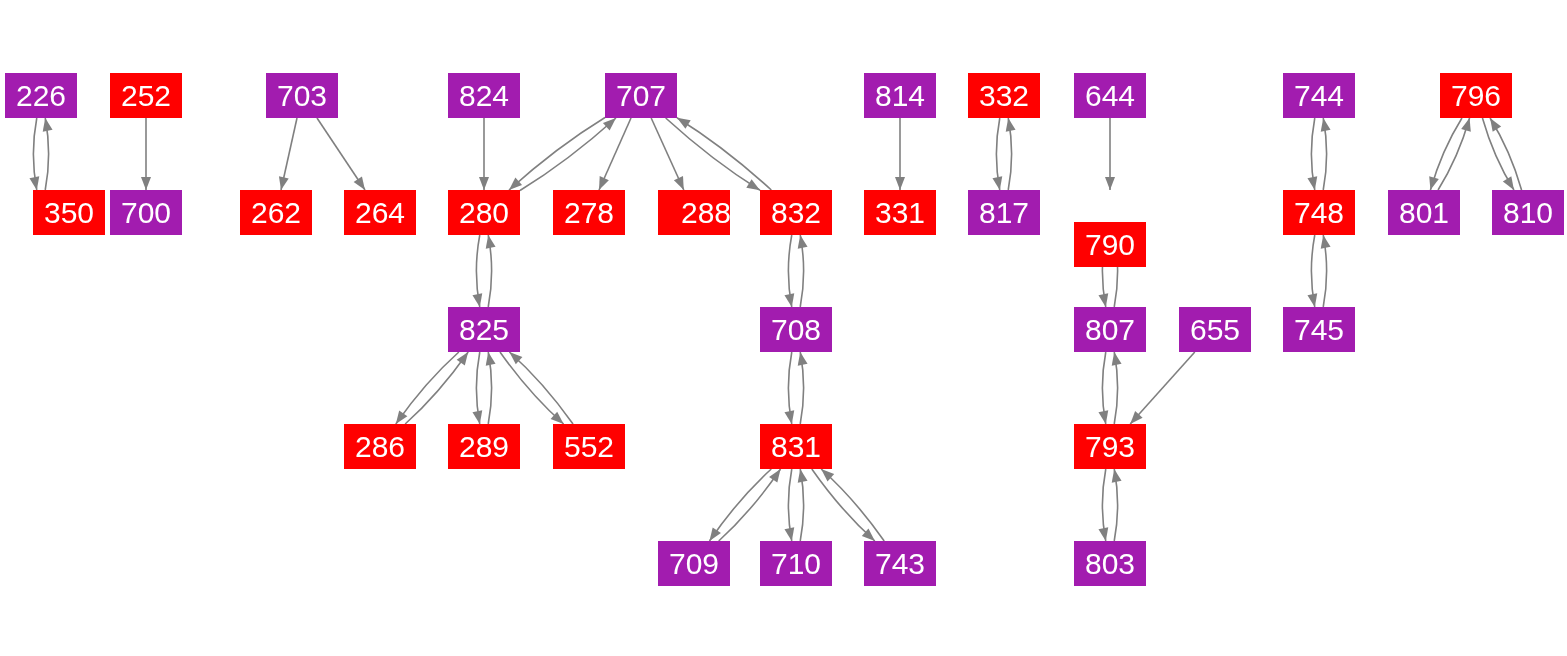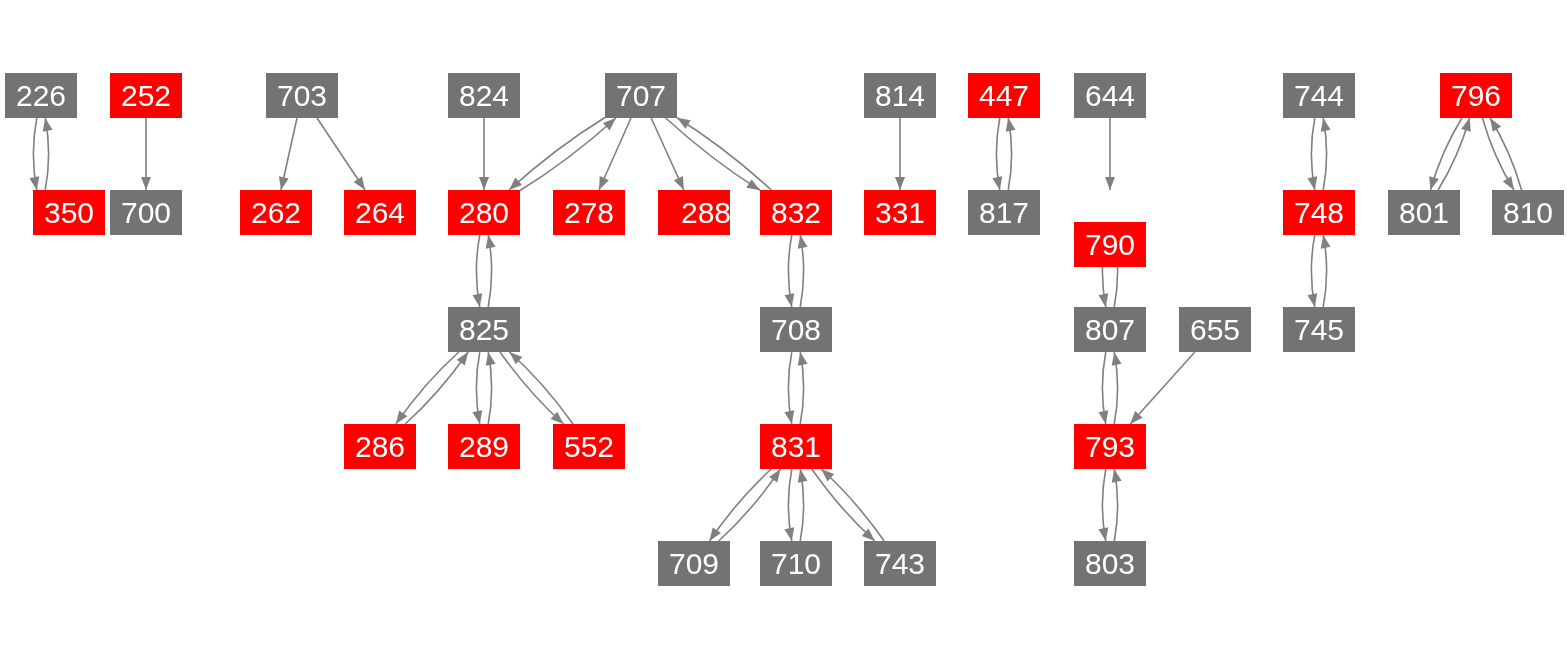--- a/index.html
+++ b/index.html
@@ -30,21 +30,21 @@
     align-items: center;
     justify-content: center;
     color: #ffffff;
     font-family: "Liberation Sans", sans-serif;
     font-size: 30px;
     line-height: 1;
     letter-spacing: 0px;
     box-sizing: border-box;
     user-select: none;
   }
-  .node.blue { background: #737373; }
+  .node.blue { background: #a21caf; }
   .node.red  { background: #ff0000; }
   .edge-path {
     fill: none;
     stroke: #808080;
     stroke-width: 1.6px;
   }
   .arrow-head {
     fill: #808080;
     stroke: none;
   }
@@ -153,21 +153,21 @@
       <path class="edge-path" d="M 1521.5652549721553 190 Q 1510.2243039375824 150.34475380551896 1490.040483093902 118"></path>
       <polygon class="arrow-head" points="1490.040483093902,118 1501.1645630360567,126.38181635688524 1492.6808510592382,131.67583478284328"></polygon>
     </svg>
   <div id="node-layer">
       <div class="node blue" style="left: 5px; top: 73px; width: 72px; height: 45px;">226</div>
       <div class="node red" style="left: 110px; top: 73px; width: 72px; height: 45px;">252</div>
       <div class="node blue" style="left: 266px; top: 73px; width: 72px; height: 45px;">703</div>
       <div class="node blue" style="left: 448px; top: 73px; width: 72px; height: 45px;">824</div>
       <div class="node blue" style="left: 605px; top: 73px; width: 72px; height: 45px;">707</div>
       <div class="node blue" style="left: 864px; top: 73px; width: 72px; height: 45px; text-align: center;">814</div>
-      <div class="node red" style="left: 968px; top: 73px; width: 72px; height: 45px;">447</div>
+      <div class="node red" style="left: 968px; top: 73px; width: 72px; height: 45px;">332</div>
       <div class="node blue" style="left: 1074px; top: 73px; width: 72px; height: 45px;">644</div>
       <div class="node blue" style="left: 1283px; top: 73px; width: 72px; height: 45px;">744</div>
       <div class="node red" style="left: 1440px; top: 73px; width: 72px; height: 45px;">796</div>
       <div class="node red" style="left: 5px; top: 190px; width: 72px; height: 45px; margin-left: 28px;">350</div>
       <div class="node blue" style="left: 110px; top: 190px; width: 72px; height: 45px;">700</div>
       <div class="node red" style="left: 240px; top: 190px; width: 72px; height: 45px;">262</div>
       <div class="node red" style="left: 344px; top: 190px; width: 72px; height: 45px;">264</div>
       <div class="node red" style="left: 448px; top: 190px; width: 72px; height: 45px;">280</div>
       <div class="node red" style="left: 553px; top: 190px; width: 72px; height: 45px;">278</div>
       <div class="node red" style="left: 658px; top: 190px; width: 72px; height: 45px; padding-left: 24px;">288</div>

